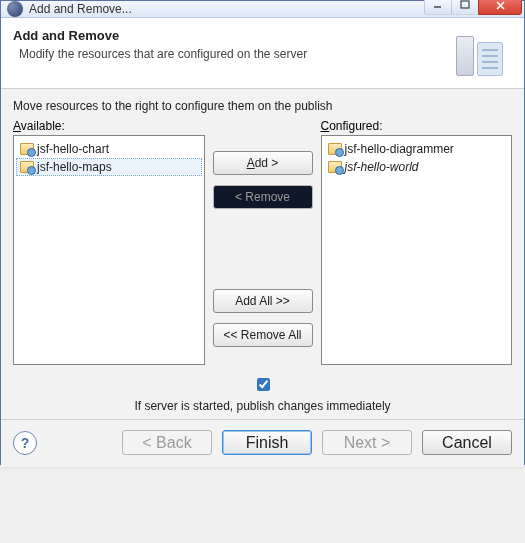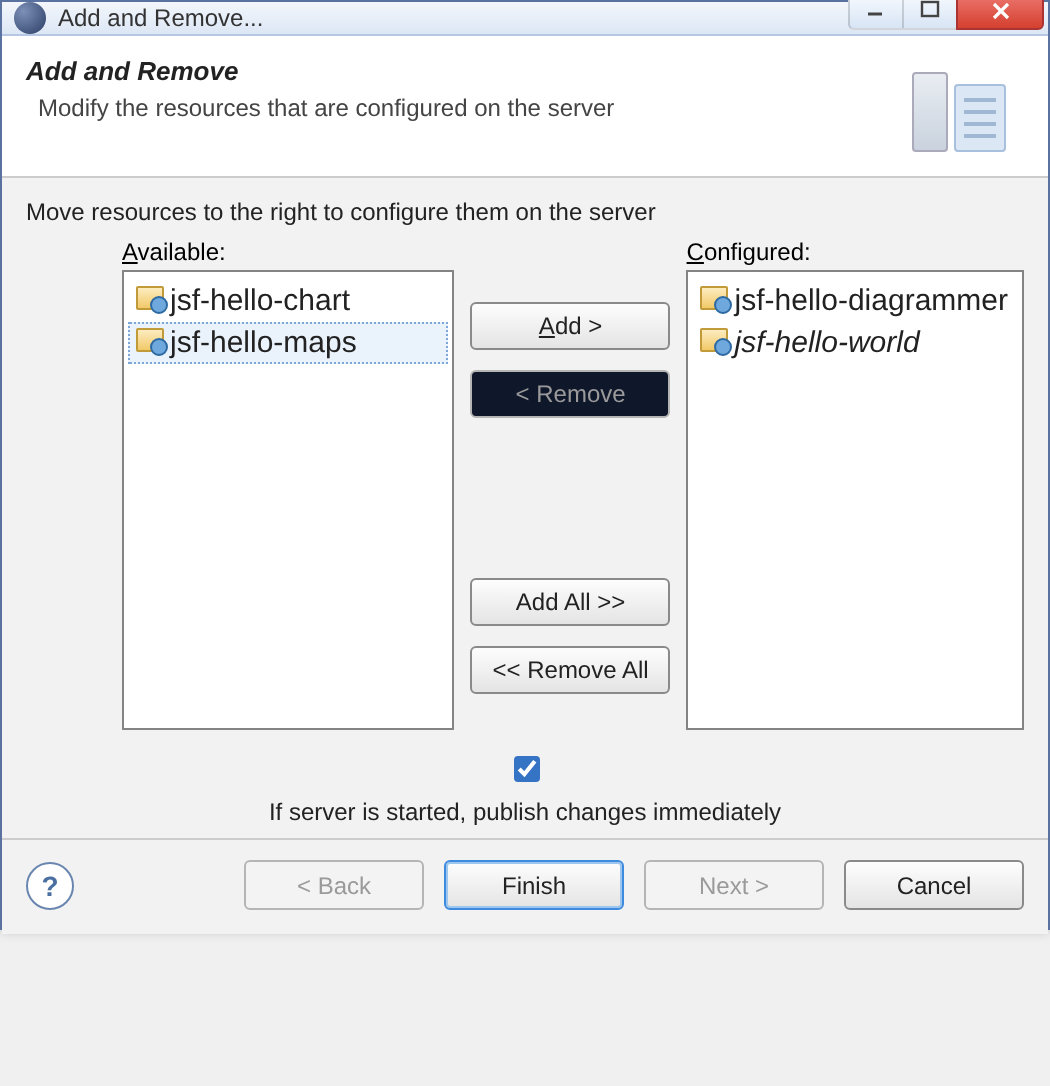--- a/index.html
+++ b/index.html
@@ -55,21 +55,21 @@
 
   
   .banner {
     background: #fff;
     padding: 10px 12px 12px 12px;
     border-bottom: 1px solid #ccc;
     display: flex; align-items: flex-start;
     gap: 8px;
   }
   .banner-text { flex: 1; }
-  .banner-title { font-weight: bold; font-size: 13px; color: #222; margin-bottom: 4px; font-style: italic;}
+  .banner-title { font-weight: bold; font-size: 13px; color: #222; margin-bottom: 4px;}
   .banner-sub { color: #444; margin-left: 6px;}
   .banner-img { width: 56px; height: 48px; display: flex; align-items: flex-end; gap: 3px;}
   .server-pic {
     width: 18px; height: 40px;
     background: linear-gradient(#e9edf2,#c9d2de);
     border: 1px solid #aab;
     border-radius: 2px;
   }
   .doc-pic {
     width: 26px; height: 34px;
@@ -89,40 +89,39 @@
   .content {
     flex: 1;
     background: #f2f2f2;
     padding: 10px 12px 6px 12px;
     display: flex; flex-direction: column;
   }
   .instr { color: #222; margin-bottom: 6px;}
   .columns {
     display: flex; gap: 8px;
     flex: 1;
-    margin-left: 48px;
   }
   .col { flex: 1; display: flex; flex-direction: column; }
   .col-label { margin-bottom: 2px;}
   .col-label .mn { text-decoration: underline; }
   .listbox {
     flex: 1;
     background: #fff;
     border: 1px solid #848484;
     padding: 4px 2px;
     overflow: auto;
     min-height: 230px;
   }
   .item {
     display: flex; align-items: center;
     padding: 1px 4px 1px 20px;
     gap: 4px;
     position: relative;
     white-space: nowrap;
-    font-size: 15px;
+    font-size: 12px;
     color: #222;
     border: 1px solid transparent;
   }
   .item .mod-icon {
     width: 14px; height: 12px;
     background: linear-gradient(#fdecc0,#f2c968);
     border: 1px solid #c19a3a;
     border-radius: 1px;
     position: absolute; left: 3px; top: 2px;
   }
@@ -177,21 +176,21 @@
   .help {
     width: 24px; height: 24px;
     border: 1.5px solid #6a86b0; border-radius: 50%;
     display:flex; align-items:center; justify-content:center;
     color:#4a6fa0; font-weight:bold; font-size:14px;
     background:#fff;
   }
   .footer-spacer { flex:1; }
   button.nav {
     width: 90px; height: 25px;
-    font-family: inherit; font-size: 12px;
+    font-family: inherit; font-size: 16px;
     background: linear-gradient(#fdfdfd,#e4e4e4);
     border: 1px solid #8a8a8a;
     border-radius: 3px;
     color:#222;
   }
   button.nav:disabled { color:#9a9a9a; border-color:#b5b5b5; background:#f3f3f3;}
   button.nav.default {
     border: 1px solid #3e8adf;
     box-shadow: 0 0 0 1px #9dc6ef inset;
   }
@@ -229,21 +228,21 @@
       <div class="banner-title">Add and Remove</div>
       <div class="banner-sub">Modify the resources that are configured on the server</div>
     </div>
     <div class="banner-img">
       <div class="server-pic"></div>
       <div class="doc-pic"></div>
     </div>
   </div>
 
   <div class="content">
-    <div class="instr">Move resources to the right to configure them on the server</div>
+    <div class="instr">Move resources to the right to configure them on the publish</div>
 
     <div class="columns">
       <div class="col">
         <div class="col-label"><span class="mn">A</span><span>vailable:</span></div>
         <div class="listbox" id="avail-list">
             <div class="item">
               <span class="mod-icon"></span>
               <span>jsf-hello-chart</span>
             </div>
             <div class="item selected">

